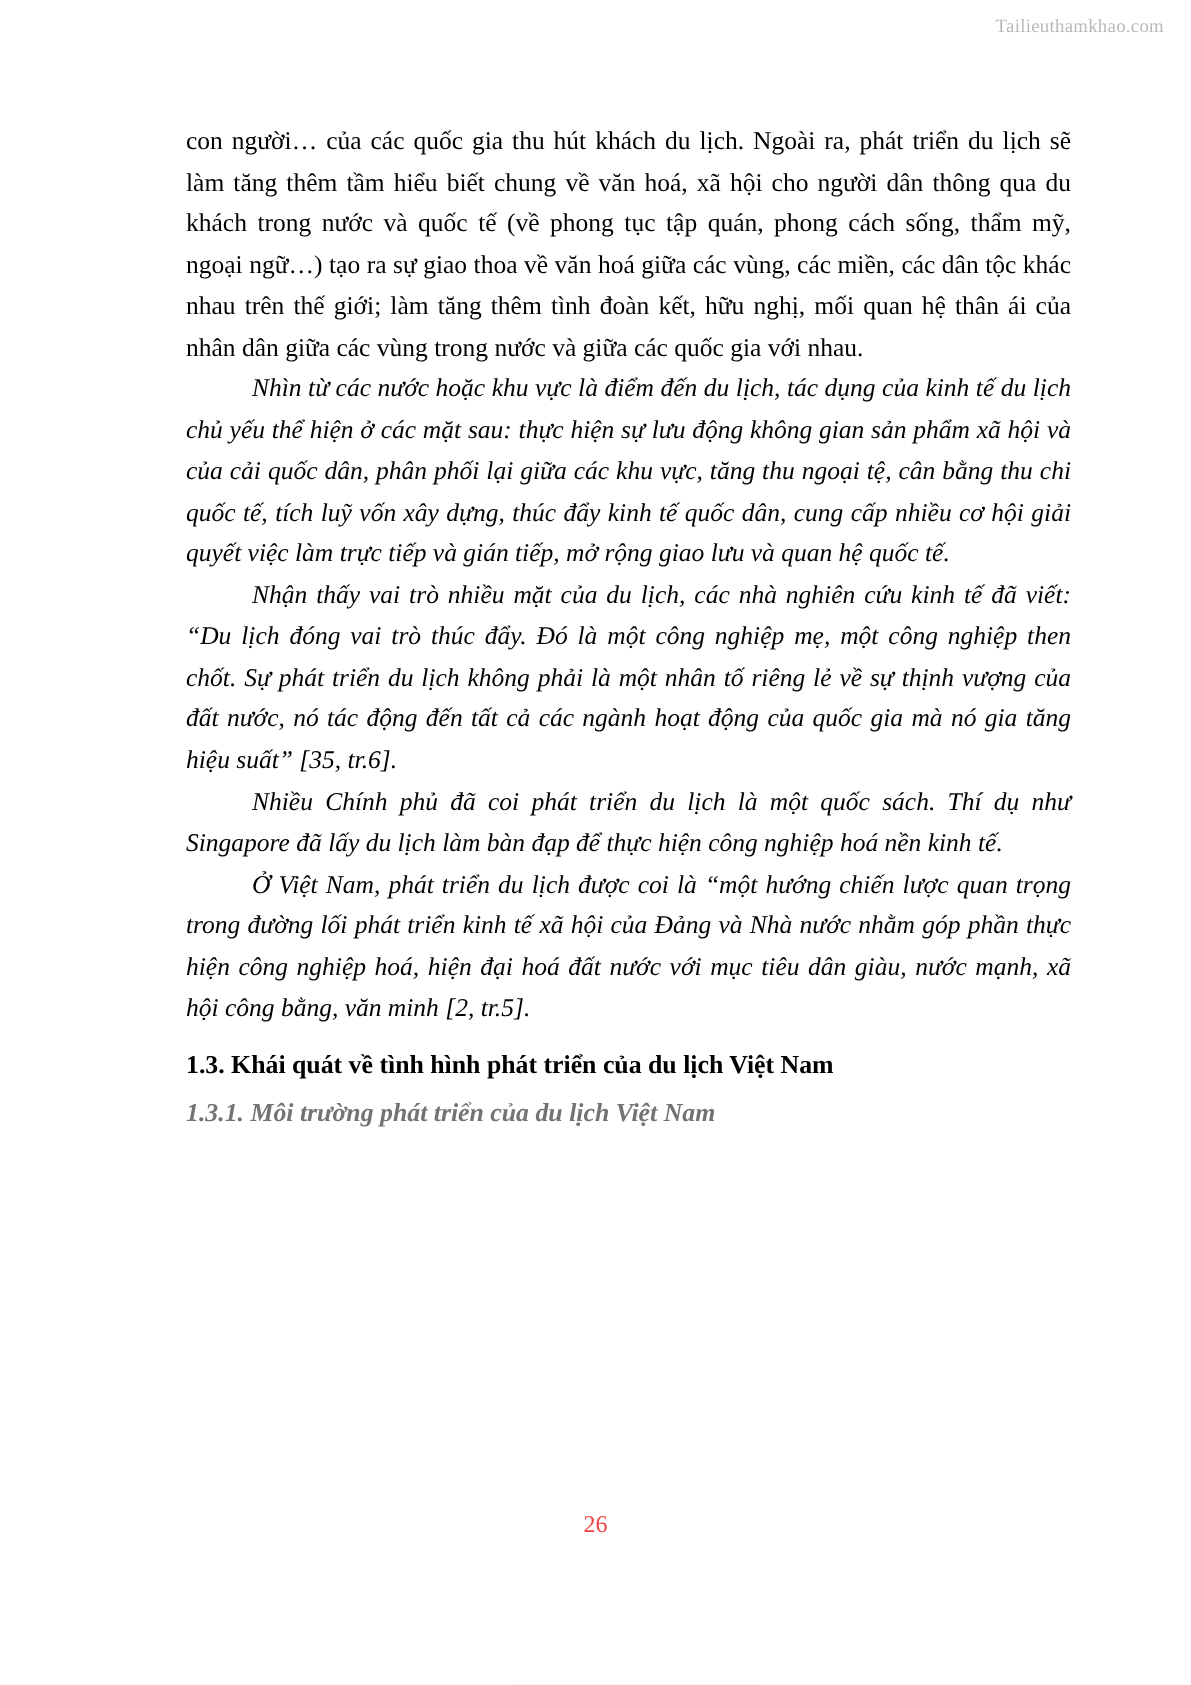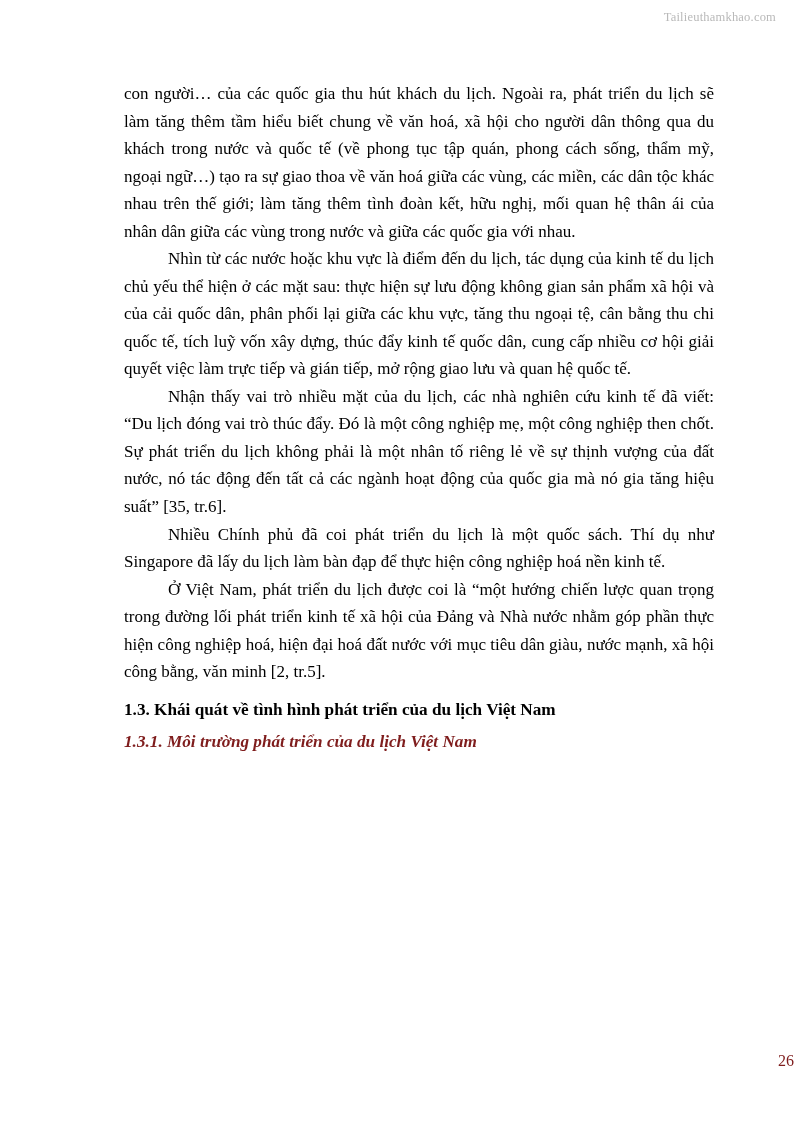--- a/index.html
+++ b/index.html
@@ -39,46 +39,47 @@
   p.body-text {
     margin: 0 10px 0 0;
     font-size: 17px;
     line-height: 1.62;
     text-align: justify;
     text-justify: inter-word;
     color: #000;
   }
   p.indent {
     text-indent: 44px;
+    font-style: italic;
   }
   h3.heading {
     margin: 10px 0 0 0;
     font-size: 17.2px;
     font-weight: bold;
     line-height: 1.62;
     text-align: left;
     color: #000;
   }
   h4.subheading {
     margin: 4px 0 0 0;
     font-size: 17.2px;
     font-weight: bold;
     font-style: italic;
     line-height: 1.62;
     text-align: left;
-    color: #7f1d1d;
+    color: #737373;
   }
   .page-number {
     position: absolute;
     left: 0;
     right: 0;
-    top: 1052px;
-    text-align: right;
+    top: 1008px;
+    text-align: center;
     font-size: 16px;
-    color: #7f1d1d;
+    color: #ef4444;
   }
 </style>
 </head>
 <body>
 
 <div class="page">
 
   <div class="watermark">Tailieuthamkhao.com</div>
 
   <div class="content">

